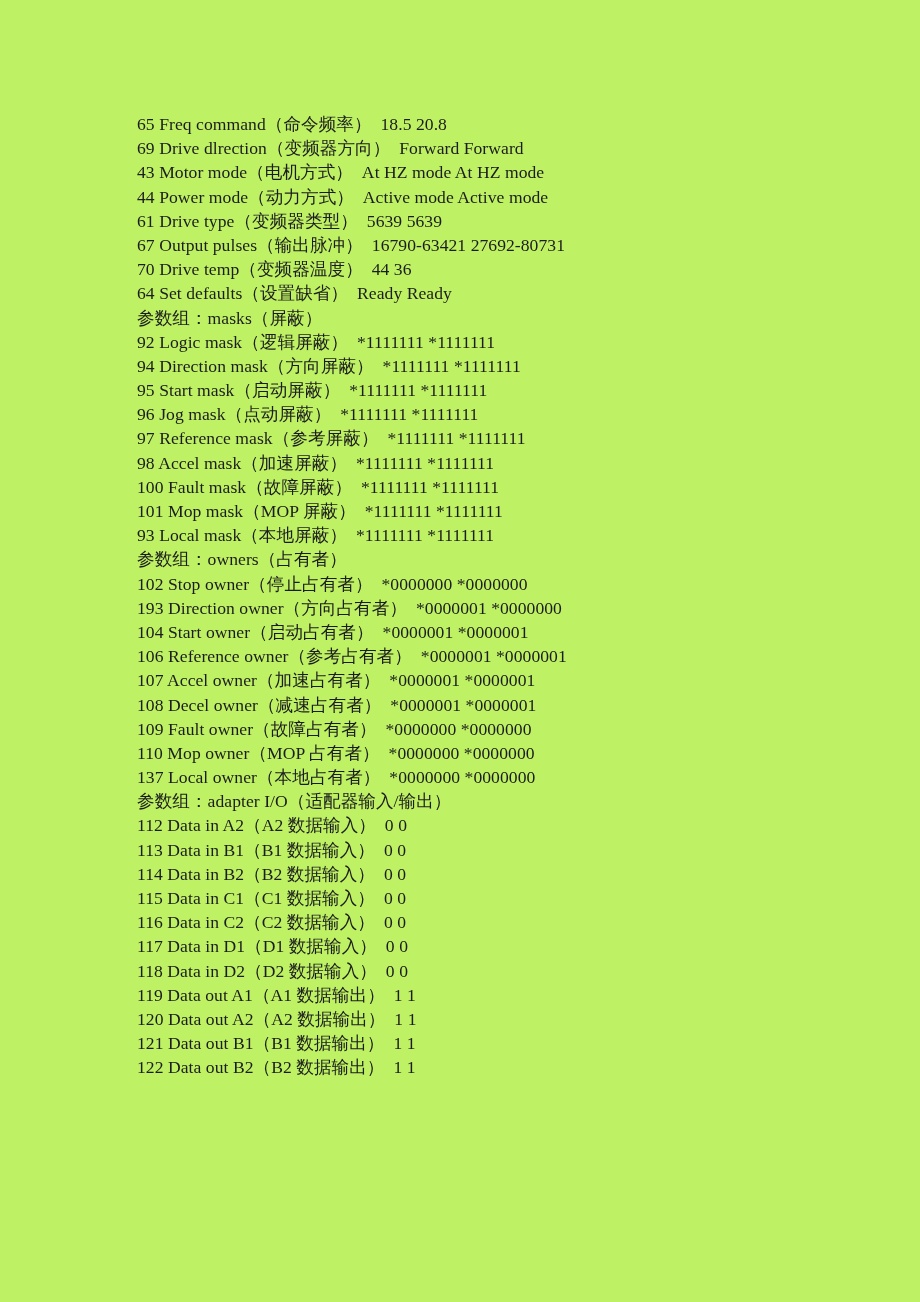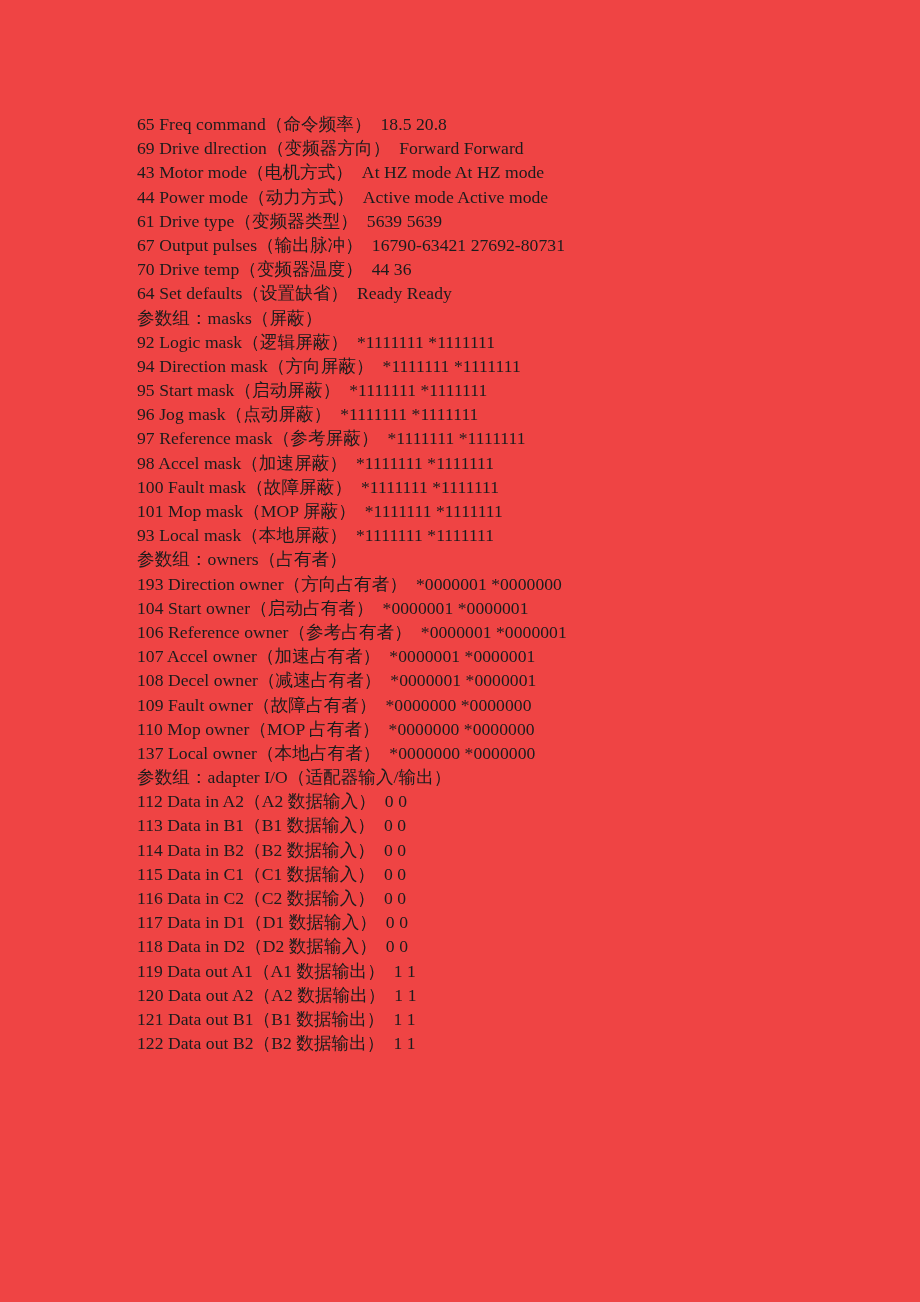--- a/index.html
+++ b/index.html
@@ -15,21 +15,21 @@
     color: #1a1a1a;
     overflow: hidden;
     -webkit-font-smoothing: antialiased;
   }
   .page {
     position: relative;
     width: 920px;
     height: 1302px;
     box-sizing: border-box;
     padding: 112px 60px 0 137px;
-    background: #ef4444;
+    background: #bef264;
   }
   .doc-body {
     width: 700px;
   }
   
   .line {
     font-size: 17.6px;
     line-height: 24.2px;
     height: 24.2px;
     white-space: pre;
@@ -59,20 +59,21 @@
       <div class="line">92 Logic mask（逻辑屏蔽）  *1111111 *1111111</div>
       <div class="line">94 Direction mask（方向屏蔽）  *1111111 *1111111</div>
       <div class="line">95 Start mask（启动屏蔽）  *1111111 *1111111</div>
       <div class="line">96 Jog mask（点动屏蔽）  *1111111 *1111111</div>
       <div class="line">97 Reference mask（参考屏蔽）  *1111111 *1111111</div>
       <div class="line">98 Accel mask（加速屏蔽）  *1111111 *1111111</div>
       <div class="line">100 Fault mask（故障屏蔽）  *1111111 *1111111</div>
       <div class="line">101 Mop mask（MOP 屏蔽）  *1111111 *1111111</div>
       <div class="line">93 Local mask（本地屏蔽）  *1111111 *1111111</div>
       <div class="line group">参数组：owners（占有者）</div>
+      <div class="line">102 Stop owner（停止占有者）  *0000000 *0000000</div>
       <div class="line">193 Direction owner（方向占有者）  *0000001 *0000000</div>
       <div class="line">104 Start owner（启动占有者）  *0000001 *0000001</div>
       <div class="line">106 Reference owner（参考占有者）  *0000001 *0000001</div>
       <div class="line">107 Accel owner（加速占有者）  *0000001 *0000001</div>
       <div class="line">108 Decel owner（减速占有者）  *0000001 *0000001</div>
       <div class="line">109 Fault owner（故障占有者）  *0000000 *0000000</div>
       <div class="line">110 Mop owner（MOP 占有者）  *0000000 *0000000</div>
       <div class="line">137 Local owner（本地占有者）  *0000000 *0000000</div>
       <div class="line group">参数组：adapter I/O（适配器输入/输出）</div>
       <div class="line">112 Data in A2（A2 数据输入）  0 0</div>

